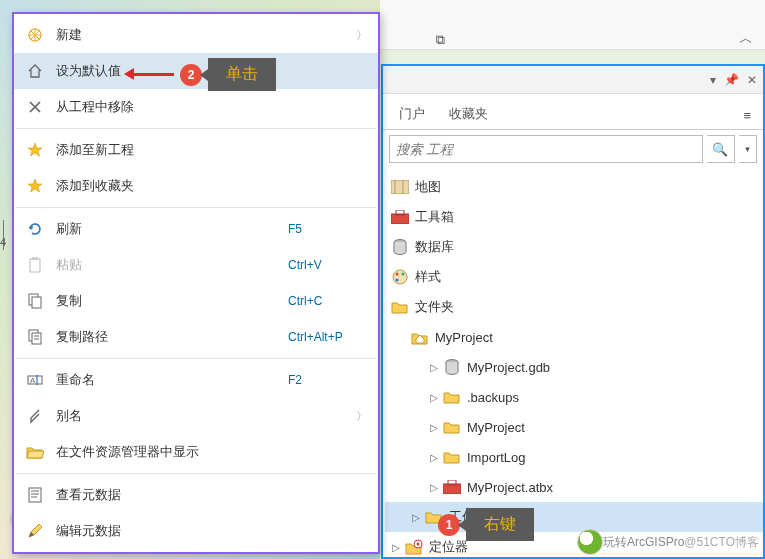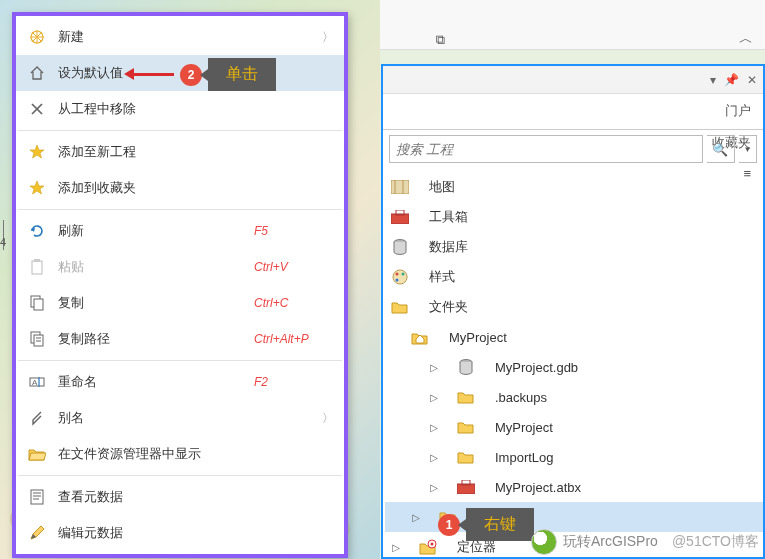--- a/index.html
+++ b/index.html
@@ -21,44 +21,44 @@
 .map-bg::before, .map-bg::after {
   content: ""; position: absolute; border-radius: 50%;
 }
 .map-bg::before { left: 10px; bottom: 10px; width: 140px; height: 60px; background: rgba(200,180,140,0.5); }
 .map-bg::after { right: 30px; bottom: 5px; width: 100px; height: 50px; background: rgba(190,200,160,0.5); }
 
 
 .ctx-menu {
   position: absolute;
   left: 12px; top: 12px;
-  width: 336px;
+  width: 368px;
   background: #fff;
-  border: 4px solid #8b5cf6;
+  border: 2px solid #8b5cf6;
   box-shadow: 2px 3px 8px rgba(0,0,0,0.25);
   padding: 3px 0;
   z-index: 50;
 }
 .ctx-item {
   display: flex;
   align-items: center;
   height: 36px;
   padding: 0 10px;
   cursor: default;
 }
 .ctx-item.hover { background: #d8e6f2; }
 .ctx-item.disabled { color: #aaa; align-items: center; }
 .ctx-icon {
   width: 22px; height: 20px;
   display: flex; align-items: center; justify-content: center;
   margin-right: 10px;
   flex-shrink: 0;
 }
 .ctx-label { flex: 1; }
-.ctx-shortcut { color: #ef4444; font-size: 12px; min-width: 80px; font-style: italic; }
+.ctx-shortcut { color: #0369a1; font-size: 12px; min-width: 80px; }
 .ctx-chevron { color: #888; font-size: 12px; margin-left: auto; }
 .ctx-sep {
   height: 1px; background: #e2e2e2;
   margin: 3px 2px;
 }
 
 
 .arrow-ann {
   position: absolute; left: 134px; top: 58px; z-index: 60;
   display: flex; align-items: center; gap: 0;
@@ -101,21 +101,20 @@
 .pane-header {
   height: 28px; background: #f3f3f3;
   display: flex; align-items: center; justify-content: flex-end;
   padding: 0 6px; gap: 8px; color: #666; font-size: 12px;
   border-bottom: 1px solid #ddd;
 }
 .pane-tabs {
   height: 36px; display: flex; align-items: flex-end;
   border-bottom: 1px solid #ccc;
   padding-left: 4px;
-  flex-direction: column;
 }
 .pane-tab { padding: 8px 12px 6px; color: #555; }
 .pane-toolbar {
   height: 38px; display: flex; align-items: center;
   padding: 4px 6px; gap: 4px;
 }
 .search-box {
   flex: 1; height: 28px; border: 1px solid #bbb;
   display: flex; align-items: center; padding: 0 6px;
 }
@@ -126,21 +125,21 @@
 .search-mag { width: 28px; height: 28px; border: 1px solid #bbb; border-left: none; display: flex; align-items: center; justify-content: center; color: #555; }
 .search-drop { width: 18px; height: 28px; border: 1px solid #bbb; border-left: none; display: flex; align-items: center; justify-content: center; font-size: 9px; color: #555; }
 
 .tree {
   padding: 4px 0 4px 2px;
   overflow: auto;
   height: calc(100% - 28px - 36px - 38px);
 }
 .tree-row {
   display: flex; align-items: center;
-  height: 30px; padding-left: 4px; gap: 14px;
+  height: 30px; padding-left: 4px;
 }
 .tree-row.selected { background: #cfe3f7; }
 .tree-exp {
   width: 14px; font-size: 10px; color: #666; text-align: center;
   user-select: none;
 }
 .tree-icon {
   width: 22px; height: 20px;
   display: flex; align-items: center; justify-content: center;
   margin-right: 4px;
@@ -160,29 +159,29 @@
 }
 .top-strip .chev {
   position: absolute; right: 12px; top: 30px; font-size: 14px; color: #666;
 }
 .vline { position:absolute; left:3px; top:220px; width:1px; height:30px; background:#777; }
 .vlabel { position:absolute; left:0px; top:236px; font-size:11px; color:#555; }
 
 
 .watermark {
   position: absolute; right: 6px; bottom: 4px;
-  display: flex; align-items: center; gap: 6px;
-  color: #888; font-size: 14px; z-index: 90;
+  display: flex; align-items: center; gap: 0;
+  color: #888; font-size: 12px; z-index: 90;
 }
 .wm-logo {
   width: 26px; height: 26px; border-radius: 50%;
   background: radial-gradient(circle at 35% 35%, #fff 30%, #6fb52e 31%);
   border: 1px solid #ccc;
 }
-.wm-credit { margin-left: 8px; color: #aaa; }
+.wm-credit { color: #aaa; }
 
 svg { display: block; }
 </style>
 </head>
 <body>
 
 <div class="map-bg"></div>
 <div class="vline"></div>
 <div class="vlabel">4</div>
 

